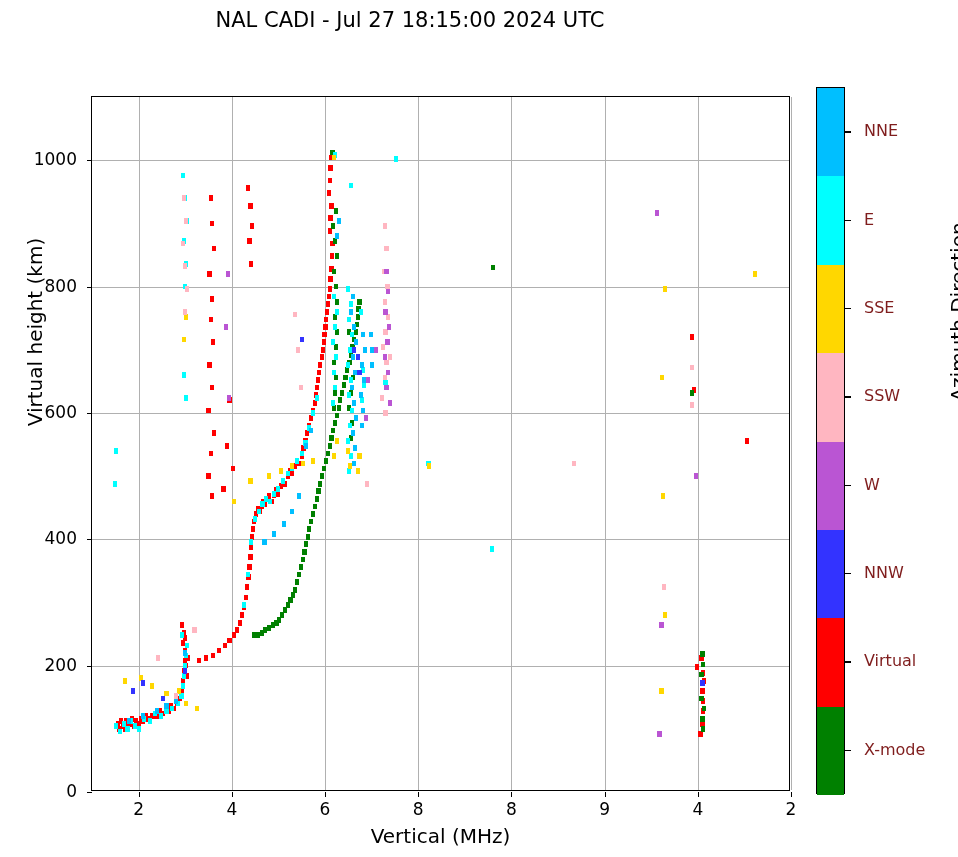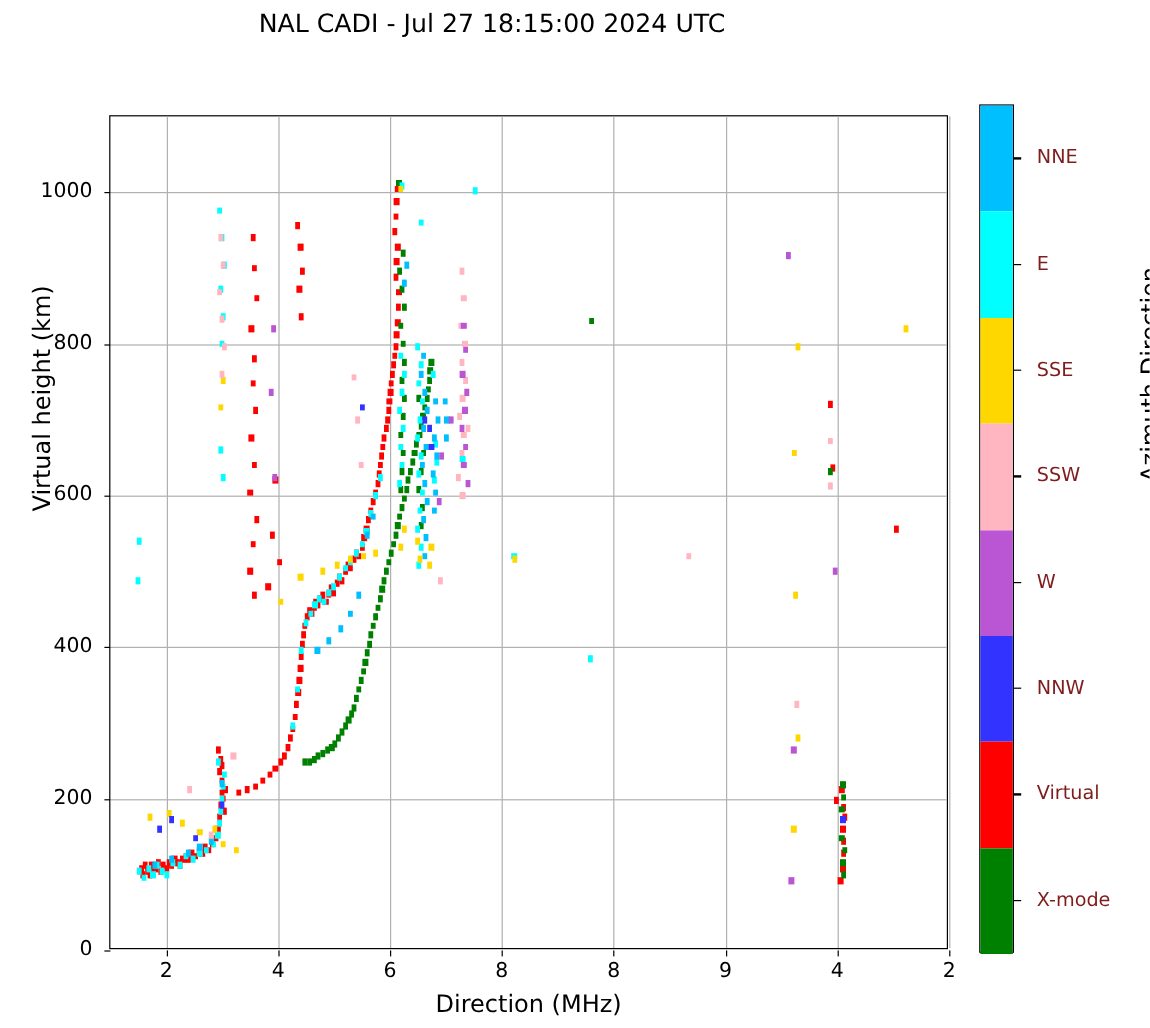--- a/index.html
+++ b/index.html
@@ -537,21 +537,21 @@
     <div class="ytick" style="top: 442.273px;"></div>
     <div class="ylab" style="left: -95px; top: 431.273px;">400</div>
     <div class="ytick" style="top: 315.909px;"></div>
     <div class="ylab" style="left: -95px; top: 304.909px;">600</div>
     <div class="ytick" style="top: 189.545px;"></div>
     <div class="ylab" style="left: -95px; top: 178.545px;">800</div>
     <div class="ytick" style="top: 63.1818px;"></div>
     <div class="ylab" style="left: -95px; top: 52.1818px;">1000</div>
   </div>
 
-<div id="xaxis-title">Direction (MHz)</div>
+<div id="xaxis-title">Vertical (MHz)</div>
 <div id="yaxis-title">Virtual height (km)</div>
 
 <div id="cbar">
     <div class="cseg" style="top: 0px; height: 88.375px; background: rgb(0, 191, 255);"></div>
     <div class="cseg" style="top: 88.375px; height: 88.375px; background: rgb(0, 255, 255);"></div>
     <div class="cseg" style="top: 176.75px; height: 88.375px; background: rgb(255, 215, 0);"></div>
     <div class="cseg" style="top: 265.125px; height: 88.375px; background: rgb(255, 182, 193);"></div>
     <div class="cseg" style="top: 353.5px; height: 88.375px; background: rgb(186, 85, 211);"></div>
     <div class="cseg" style="top: 441.875px; height: 88.375px; background: rgb(51, 51, 255);"></div>
     <div class="cseg" style="top: 530.25px; height: 88.375px; background: rgb(255, 0, 0);"></div>

